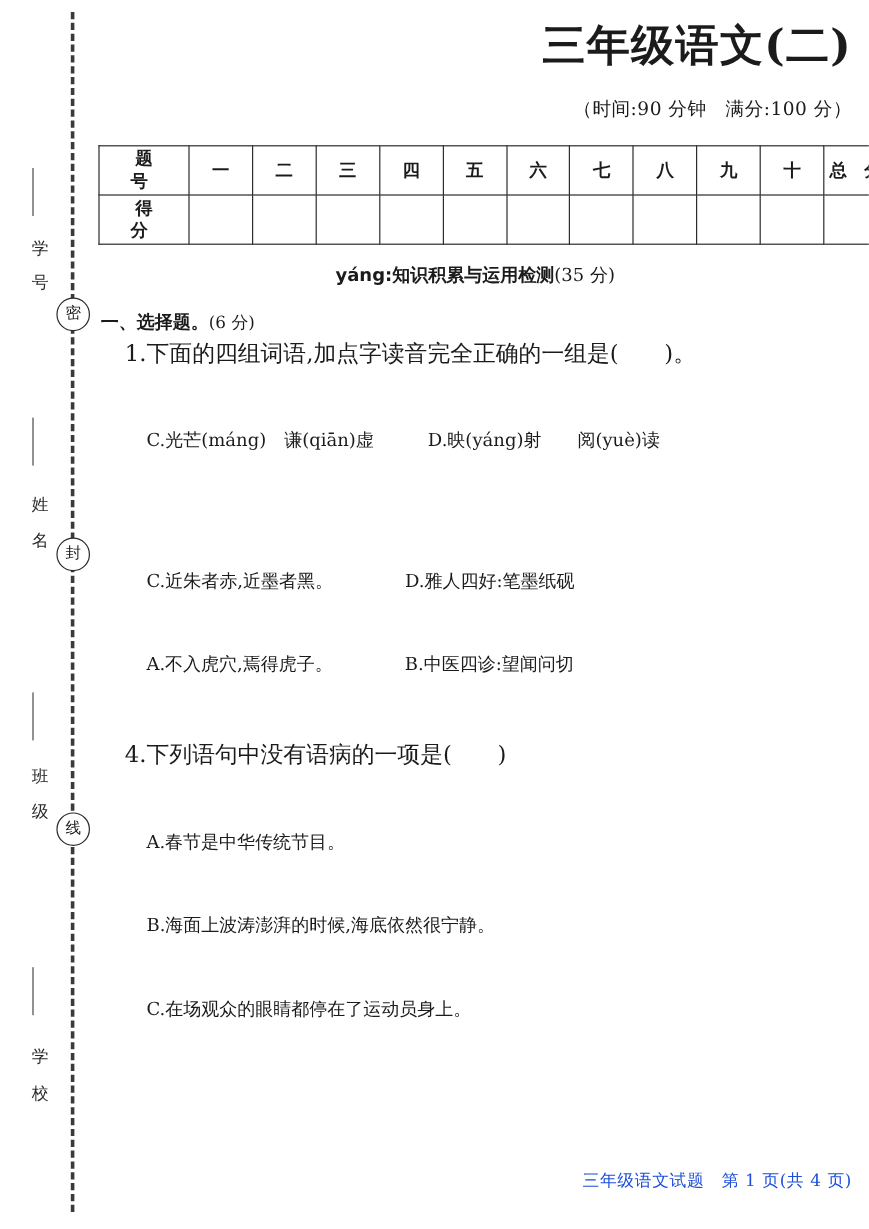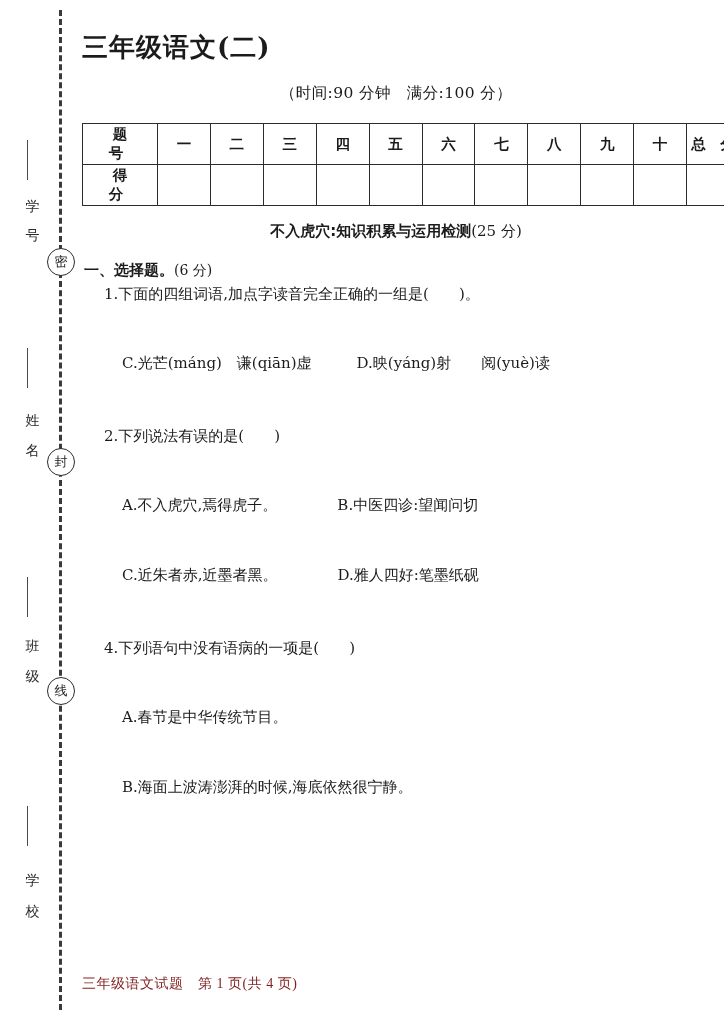--- a/index.html
+++ b/index.html
@@ -81,29 +81,29 @@
 
   .title-main {
     text-align: center;
     font-size: 27px;
     font-weight: bold;
     letter-spacing: 0.5px;
     margin-top: 42px;
     font-family: "DejaVu Sans", "Liberation Sans", sans-serif;
   }
   .title-sub {
-    text-align: left;
-    font-size: 26px;
-    font-weight: bold;
-    margin-top: 30px;
+    text-align: right;
+    font-size: 36px;
+    font-weight: bold;
+    margin-top: 14px;
     letter-spacing: 1px;
     font-family: "DejaVu Serif", "Liberation Serif", serif;
   }
   .title-meta {
-    text-align: center;
+    text-align: right;
     font-size: 15.5px;
     margin-top: 18px;
     letter-spacing: 0.4px;
   }
 
   
   .score-table {
     margin: 19px auto 0 auto;
     border-collapse: collapse;
     width: 658px;
@@ -136,42 +136,41 @@
   .sec-head {
     font-size: 15px;
     font-weight: bold;
     margin-top: 20px;
     padding-left: 2px;
     font-family: "DejaVu Sans", "Liberation Sans", sans-serif;
   }
   .sec-head .pts { font-weight: normal; font-family: "DejaVu Serif", "Liberation Serif", serif; font-size: 14px;}
 
   .q {
-    font-size: 15px;
+    font-size: 19px;
     padding-left: 22px;
     margin-top: 3px;
     line-height: 1.52;
   }
   .opts {
     padding-left: 40px;
     font-size: 15px;
     line-height: 1.55;
     white-space: pre;
   }
   .opts-row { display: block; }
 
   .footer {
     position: absolute;
     left: 0; right: 0;
     top: 975px;
-    text-align: left;
+    text-align: right;
     font-size: 14px;
     letter-spacing: 0.5px;
-    color: #7f1d1d;
-    font-family: Liberation Serif, serif;
+    color: #1d4ed8;
   }
 </style>
 </head>
 <body>
 
 <div class="seal-margin">
   <div class="seal-line"></div>
 
   <div class="vrule r1"></div>
   <div class="vrule r2"></div>
@@ -220,39 +219,39 @@
         <td></td>
         <td></td>
         <td></td>
         <td></td>
         <td></td>
       </tr>
     </tbody>
   </table>
 
   <div class="part-head">
-    <span>不入虎穴:知识积累与运用检测</span><span class="pts">(25 分)</span>
+    <span>yáng:知识积累与运用检测</span><span class="pts">(35 分)</span>
   </div>
 
   <div class="sec-head">
     <span>一、选择题。</span><span class="pts">(6 分)</span>
   </div>
 
   <div class="q">1.下面的四组词语,加点字读音完全正确的一组是(　　)。</div>
   <div class="opts">
     <span class="opts-row">C.光芒(máng)　谦(qiān)虚　　　D.映(yáng)射　　阅(yuè)读</span>
   </div>
 
-  <div class="q">2.下列说法有误的是(　　)</div>
   <div class="opts">
+    <span class="opts-row">C.近朱者赤,近墨者黑。　　　　D.雅人四好:笔墨纸砚</span>
     <span class="opts-row">A.不入虎穴,焉得虎子。　　　　B.中医四诊:望闻问切</span>
-    <span class="opts-row">C.近朱者赤,近墨者黑。　　　　D.雅人四好:笔墨纸砚</span>
   </div>
 
   <div class="q">4.下列语句中没有语病的一项是(　　)</div>
   <div class="opts">
     <span class="opts-row">A.春节是中华传统节目。</span>
     <span class="opts-row">B.海面上波涛澎湃的时候,海底依然很宁静。</span>
+    <span class="opts-row">C.在场观众的眼睛都停在了运动员身上。</span>
     
   </div>
 
   <div class="footer">三年级语文试题　第 1 页(共 4 页)</div>
 </div>
 
 </body></html>

